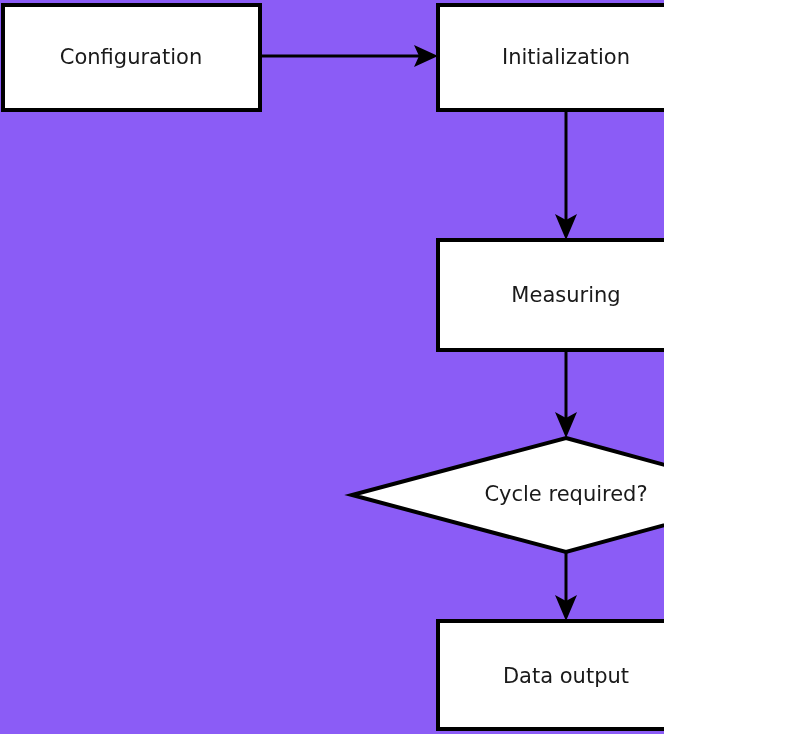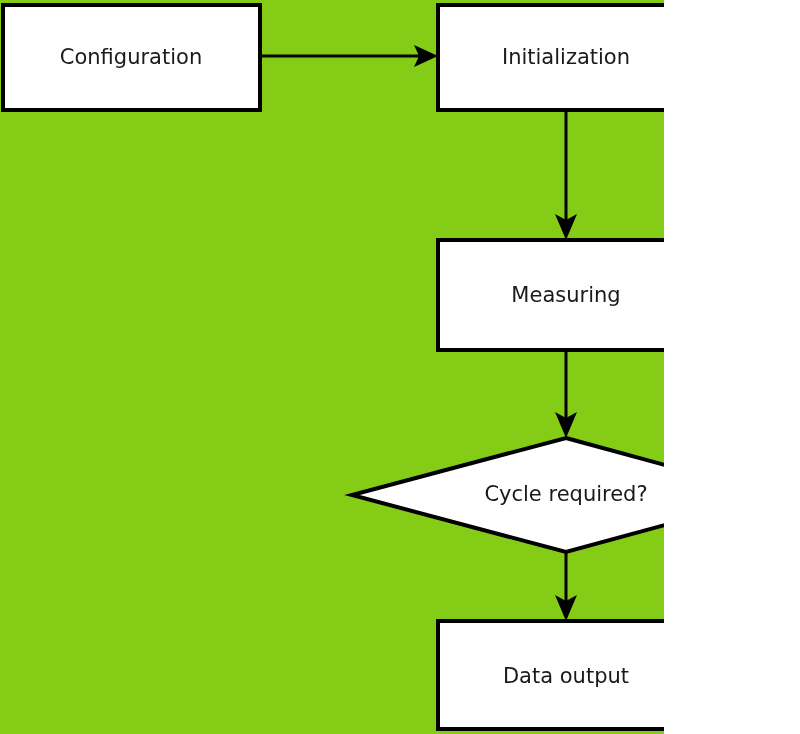--- a/index.html
+++ b/index.html
@@ -8,21 +8,21 @@
     padding: 0;
     background: #ffffff;
   }
   body {
     font-family: "DejaVu Sans", "Liberation Sans", sans-serif;
   }
   #flow-canvas {
     position: relative;
     width: 664px;
     height: 734px;
-    background: #84cc16;
+    background: #8b5cf6;
     overflow: hidden;
   }
   #flow-svg {
     position: absolute;
     top: 0;
     left: 0;
     width: 800px;
     height: 734px;
     display: block;
   }

